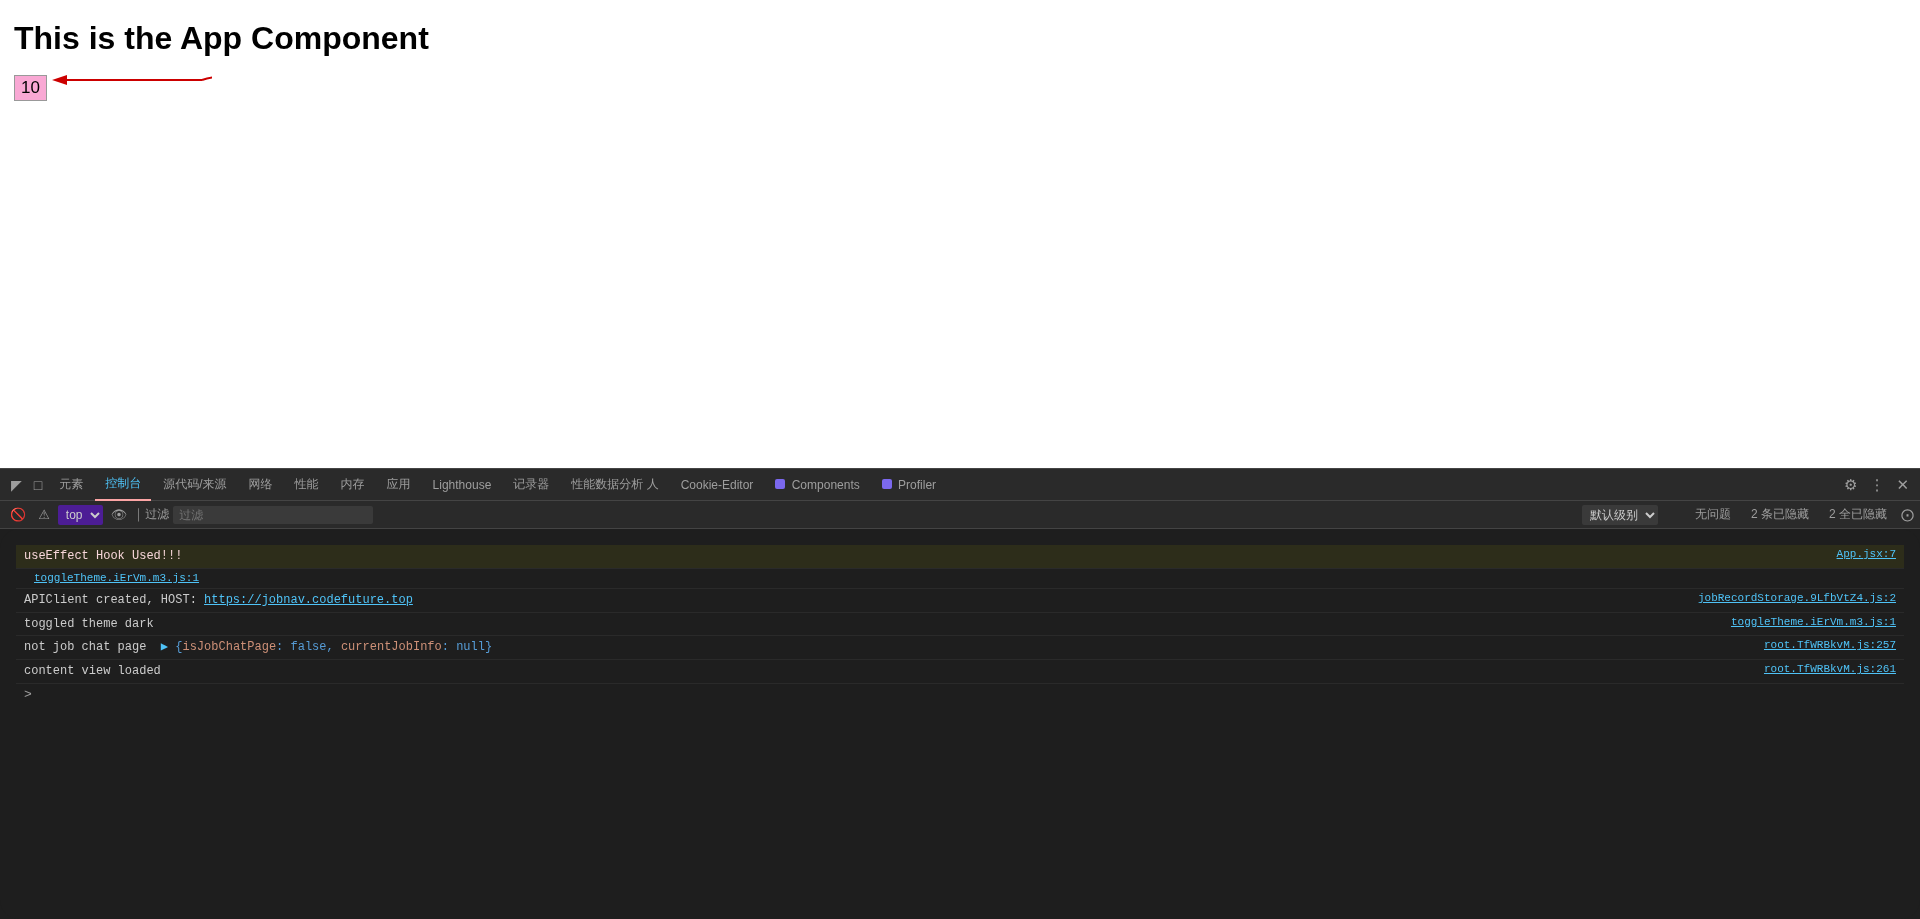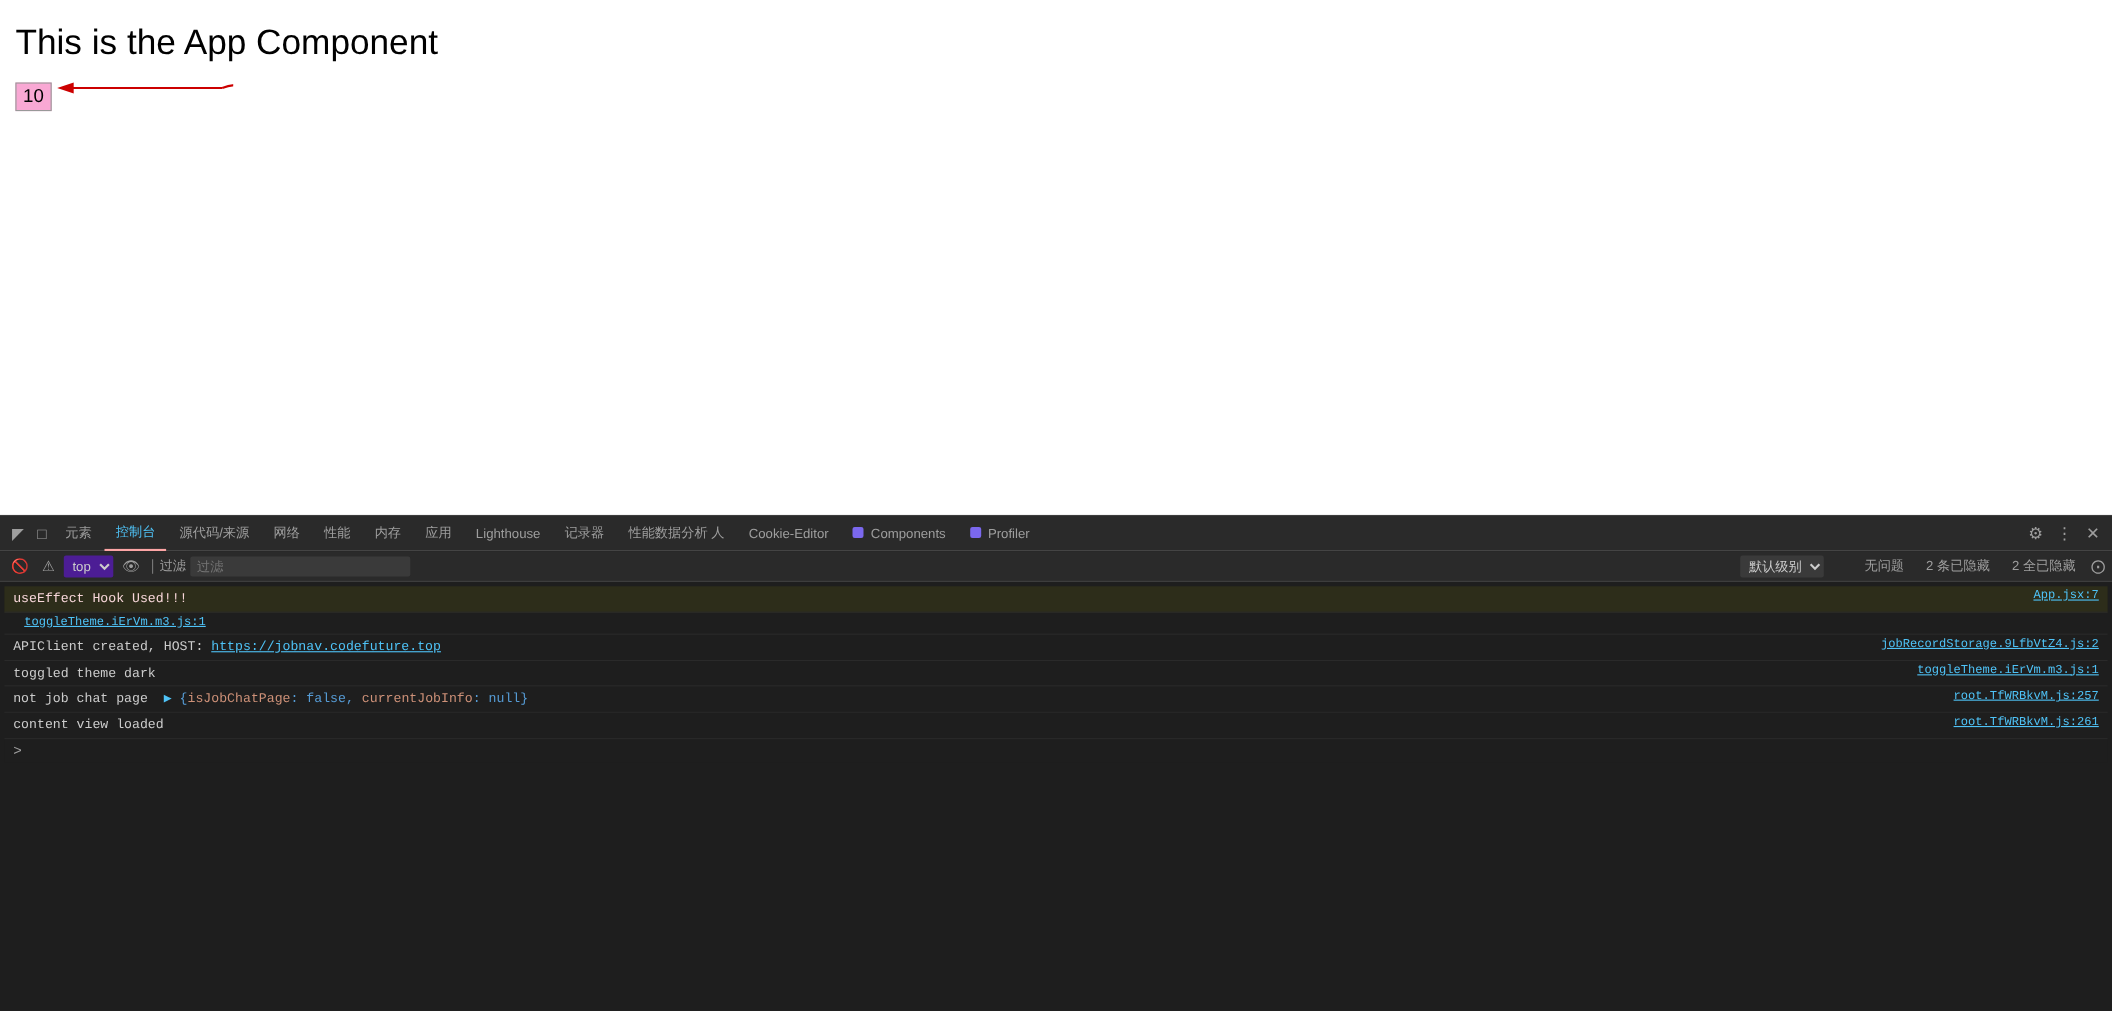--- a/index.html
+++ b/index.html
@@ -8,21 +8,21 @@
     
     #app-area {
       width: 100%;
       height: 468px;
       background: #fff;
       padding: 20px 14px;
       position: relative;
     }
     #app-title {
       font-size: 32px;
-      font-weight: normal;
+      font-weight: bold;
       color: #000;
       margin-bottom: 18px;
     }
     #counter-btn {
       border: 1px solid #999;
       background: #f9a8d4;
       padding: 2px 6px;
       font-size: 17px;
       cursor: pointer;
       display: inline-block;
@@ -176,23 +176,24 @@
       color: #9e9e9e;
       font-size: 13px;
       cursor: pointer;
     }
 
     
     #console-output {
       flex: 1;
       overflow-y: auto;
       background: #1e1e1e;
-      padding: 4px;
+      padding: 16px;
       font-family: 'Courier New', monospace;
       font-size: 12px;
+      border-radius: 19px;
     }
     .console-row {
       display: flex;
       align-items: flex-start;
       padding: 3px 8px;
       border-bottom: 1px solid #2a2a2a;
       min-height: 20px;
       position: relative;
     }
     .console-row.highlight { background: #2d2d1a; }

